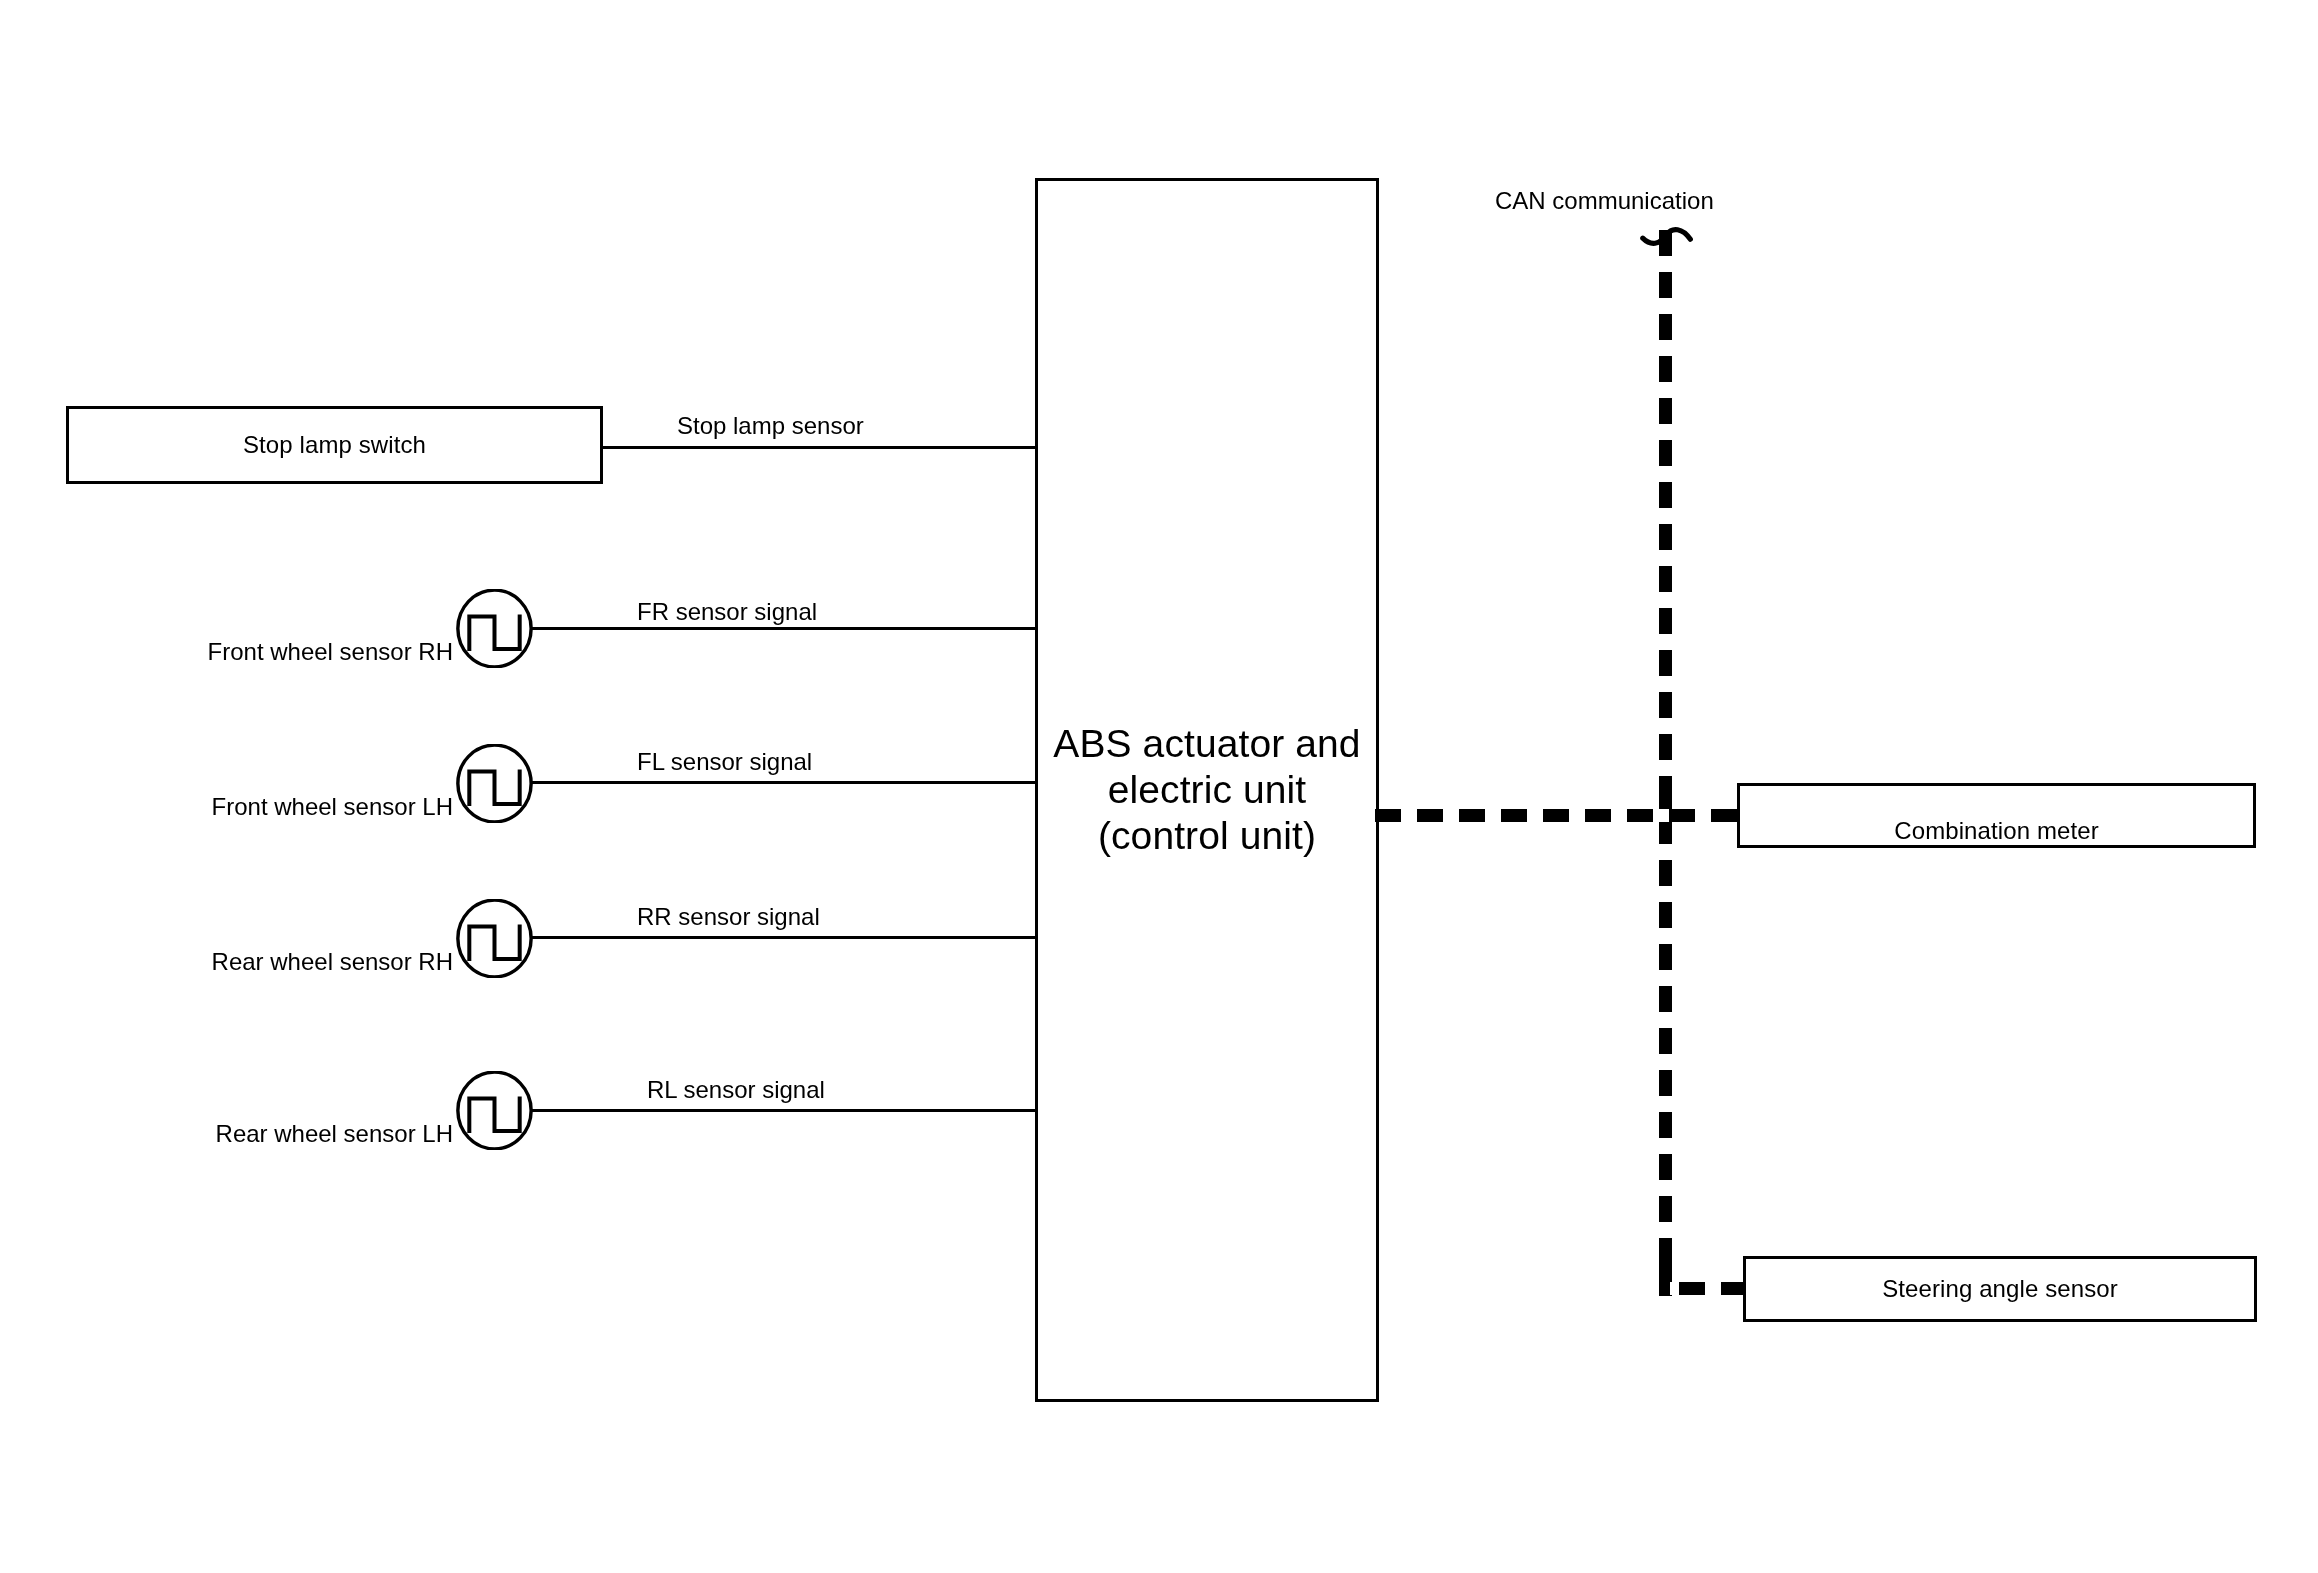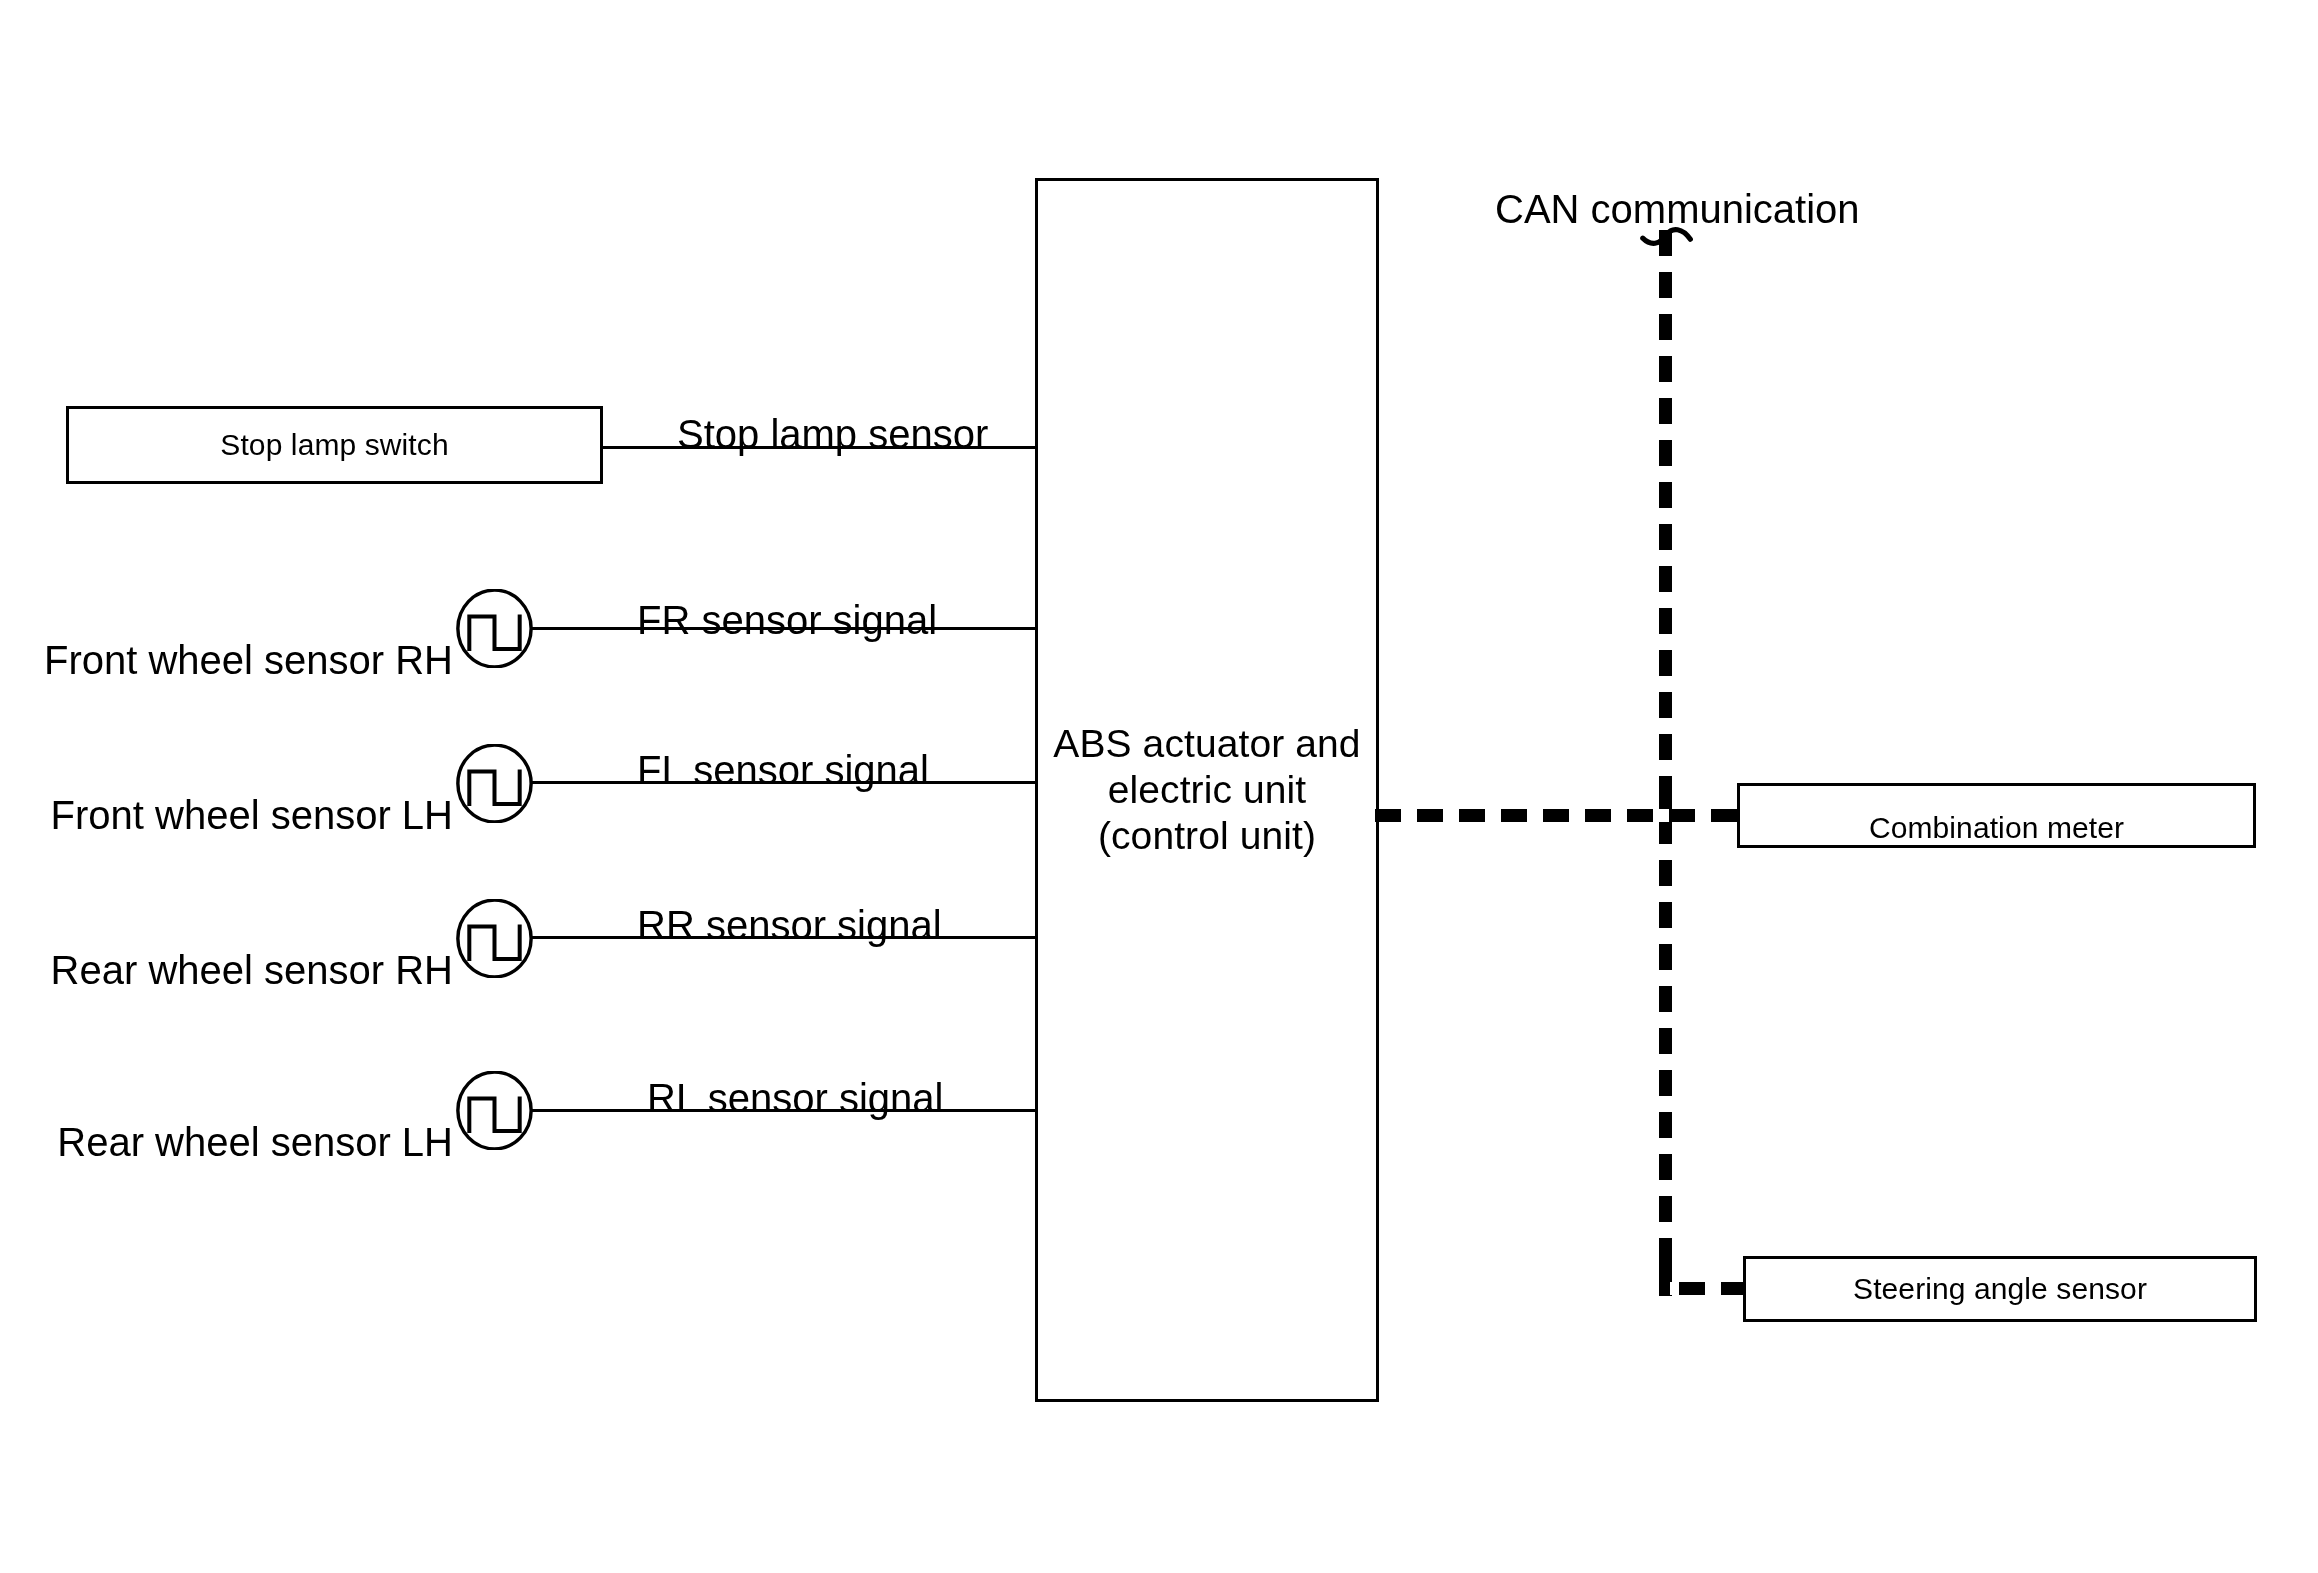--- a/index.html
+++ b/index.html
@@ -22,21 +22,21 @@
     position: absolute;
     box-sizing: border-box;
     border: 3.4px solid #000000;
     background: #ffffff;
     display: flex;
     align-items: center;
     justify-content: center;
     text-align: center;
   }
   .node-box .node-label {
-    font-size: 30px;
+    font-size: 24px;
     line-height: 1.18;
     letter-spacing: 0.1px;
     white-space: pre-line;
   }
 
   
   #abs-unit {
     left: 1035px;
     top: 178px;
     width: 344px;
@@ -70,21 +70,21 @@
   
   .wire {
     position: absolute;
     background: #000000;
     height: 3.4px;
   }
 
   
   .text-label {
     position: absolute;
-    font-size: 40px;
+    font-size: 24px;
     line-height: 1;
     white-space: nowrap;
   }
   .text-label.right-align {
     text-align: right;
     transform: translateX(-100%);
   }
 
   
   .sensor-symbol {

